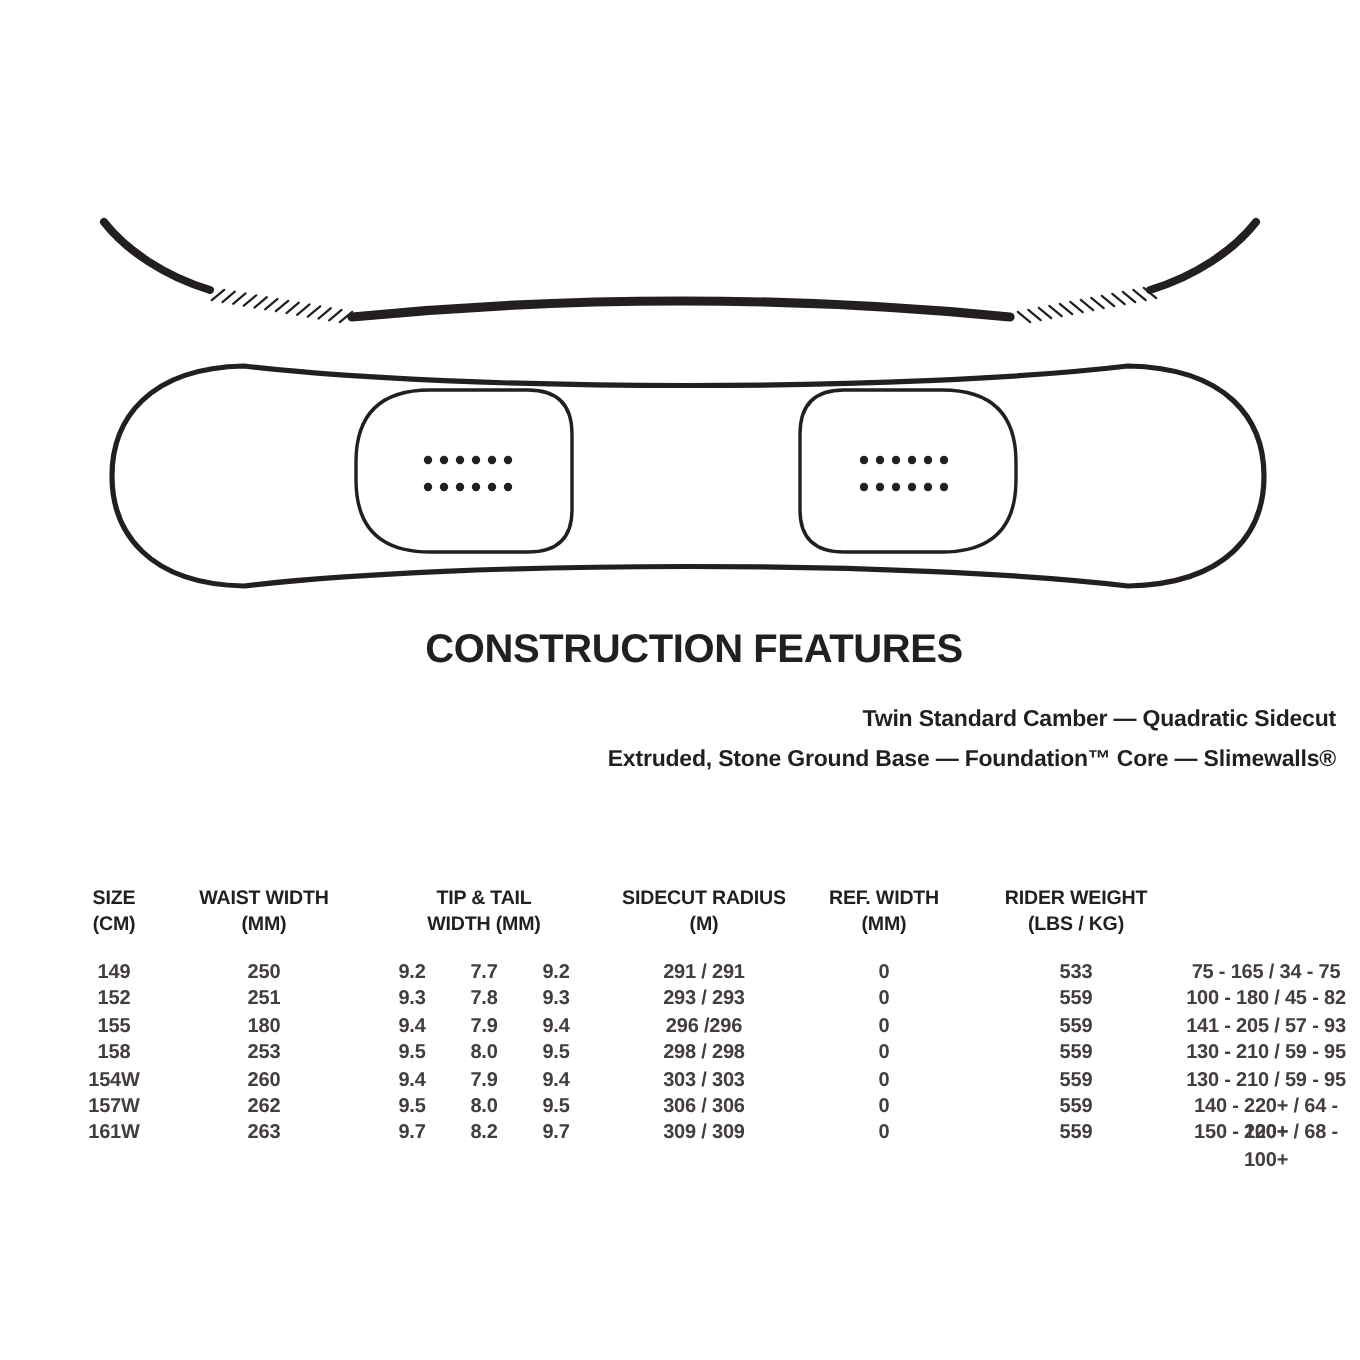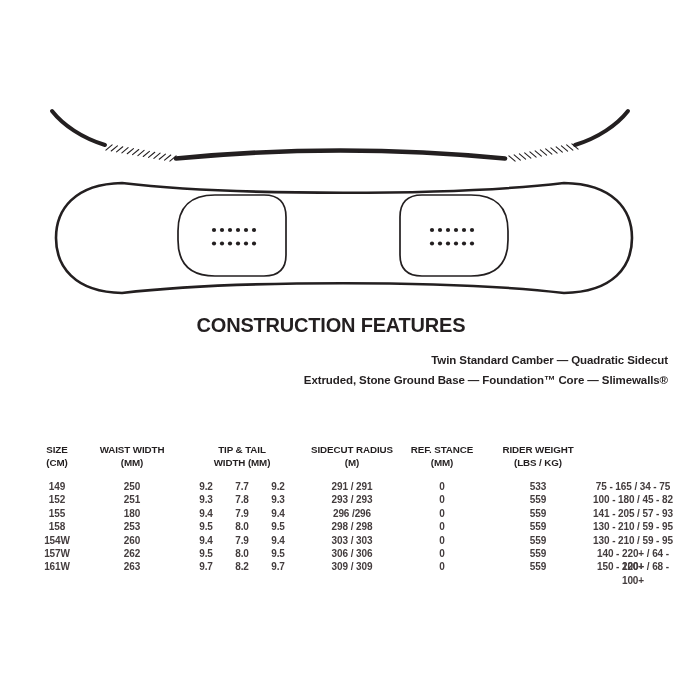--- a/index.html
+++ b/index.html
@@ -2,21 +2,21 @@
 <html><head>
 <meta charset="utf-8">
 <style>
   html,body{margin:0;padding:0;background:#fff;}
   .page{
     position:relative;width:680px;height:680px;background:#fff;overflow:hidden;
     font-family:"Liberation Sans",sans-serif;color:#231f20;
   }
   .diagram{position:absolute;top:0;left:0;}
   .title{
-    position:absolute;top:314px;left:0;width:662px;margin:0;
+    position:absolute;top:314px;left:16px;width:662px;margin:0;
     text-align:center;font-size:20px;font-weight:700;letter-spacing:-0.2px;color:#231f20;
   }
   .features{
     position:absolute;top:350px;left:0;width:668px;text-align:right;
     font-size:11.5px;font-weight:700;line-height:20px;letter-spacing:-0.1px;color:#231f20;
   }
   .spec-table{
     position:absolute;top:443px;left:0;width:656px;
     font-weight:700;letter-spacing:-0.1px;
   }
@@ -126,21 +126,21 @@
       </div>
       <div class="cell">
         <div>TIP &amp; TAIL</div>
         <div>WIDTH (MM)</div>
       </div>
       <div class="cell">
         <div>SIDECUT RADIUS</div>
         <div>(M)</div>
       </div>
       <div class="cell">
-        <div>REF. STANCE</div>
+        <div>REF. WIDTH</div>
         <div>(MM)</div>
       </div>
       <div class="cell">
         <div>RIDER WEIGHT</div>
         <div>(LBS / KG)</div>
       </div>
     </div>
 
     <div class="spec-rows">
 

